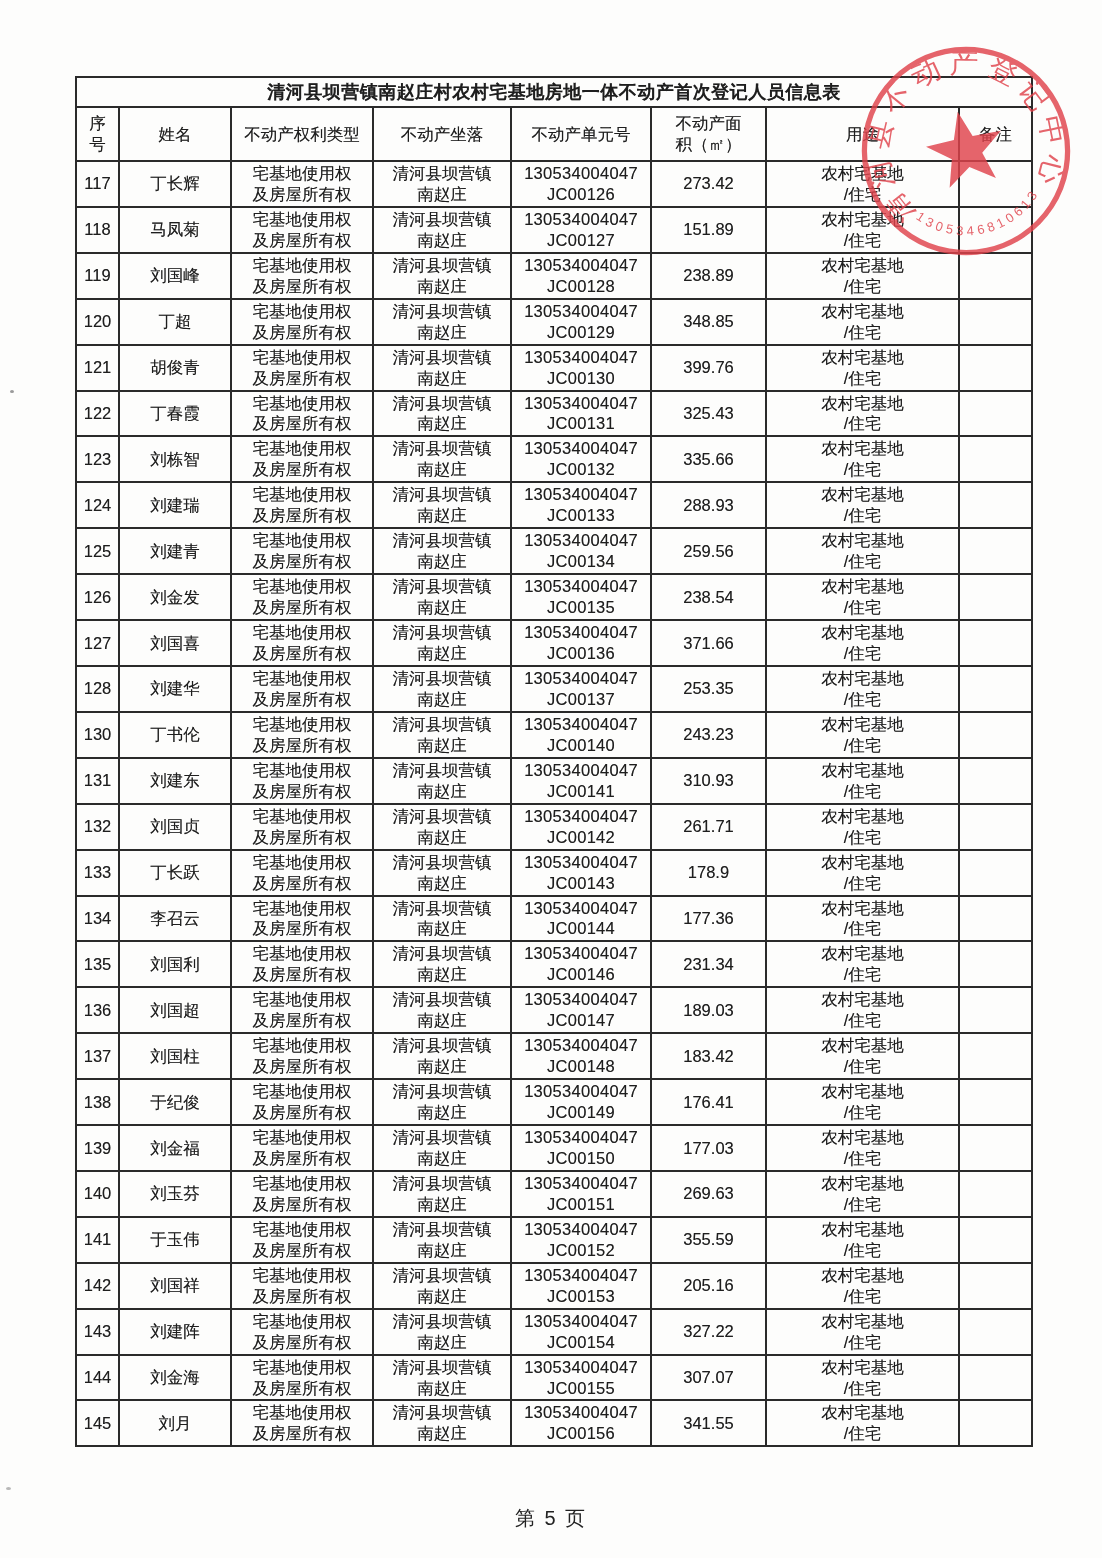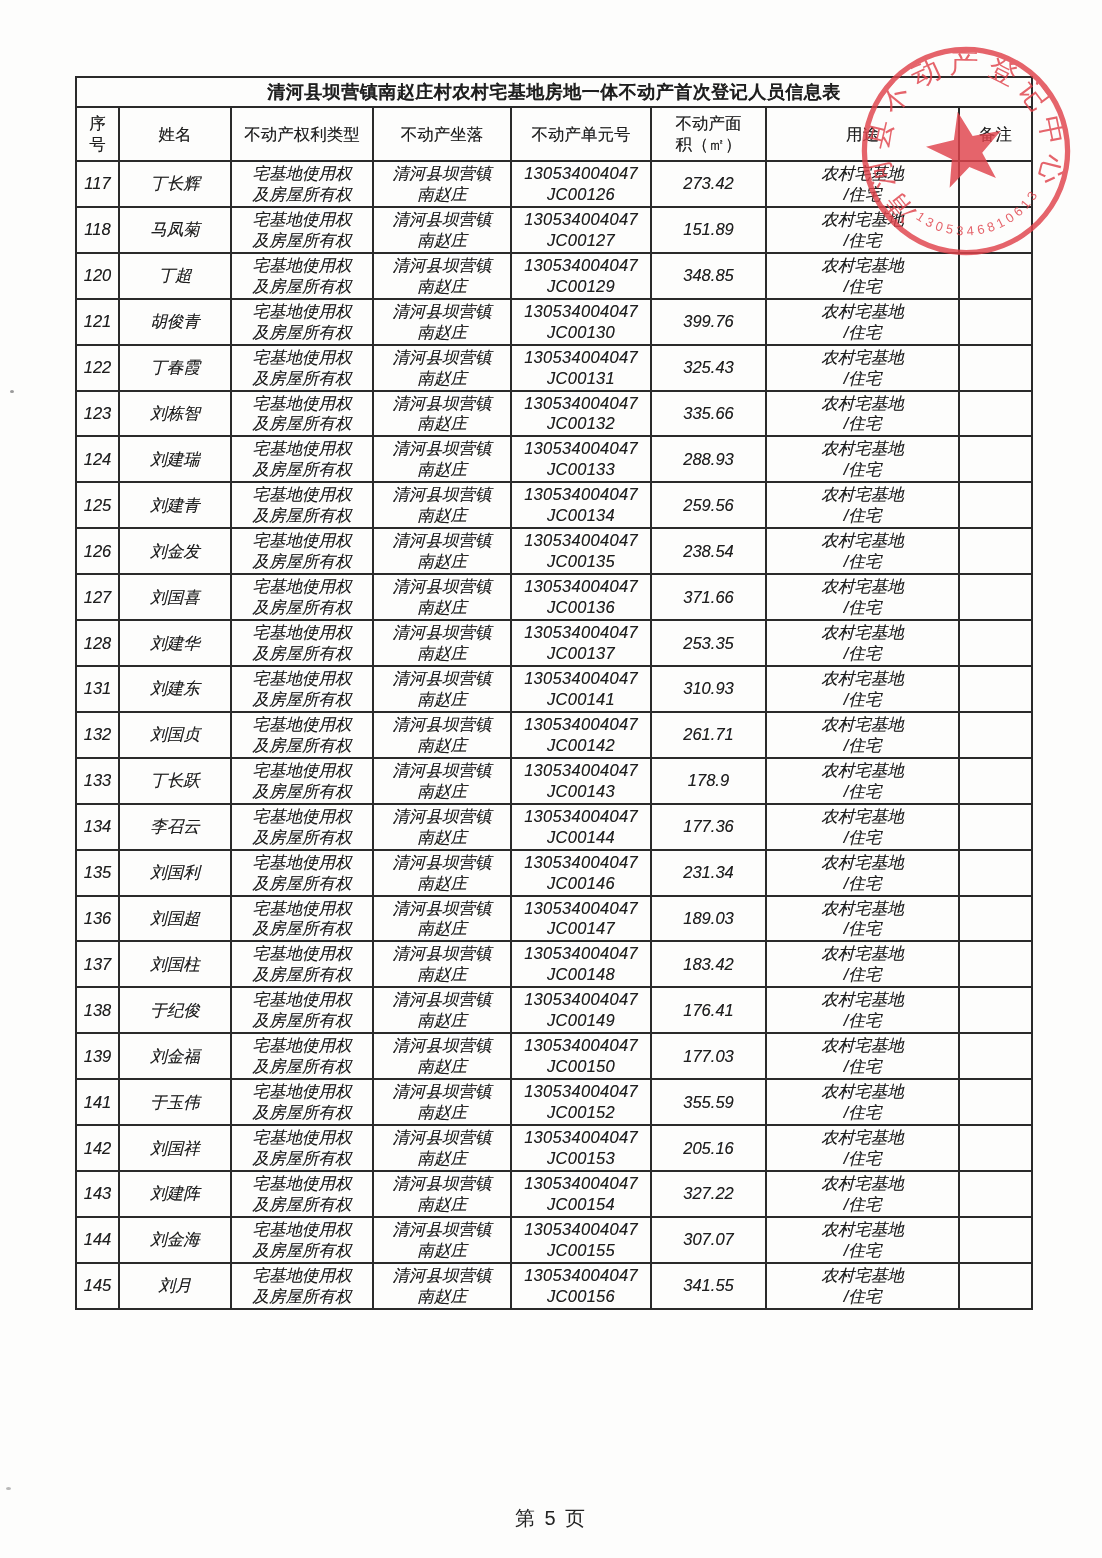--- a/index.html
+++ b/index.html
@@ -22,21 +22,21 @@
     padding:1px 2px;
     font-size:16.5px; line-height:1.27;
     font-weight:normal;
     text-shadow:0 0 .4px rgba(20,20,20,.5);
   }
   .title-cell {
     height:26px; font-size:18px !important; font-weight:bold !important;
     letter-spacing:.5px;
   }
   tr.hdr th { height:50px; white-space:pre-line; }
-  tbody tr { height:33px;font-style:italic; }
+  tbody tr { height:33px; }
   .pre { white-space:pre-line; }
   td.unit { font-size:17.5px; letter-spacing:.3px; }
   td.area { font-size:17px;margin-left:19px; }
 
   
   .seal {
     position:absolute; left:851px; top:36px; width:230px; height:230px;
     opacity:.82; transform:rotate(-12deg); pointer-events:none; z-index:5;
   }
 
@@ -106,20 +106,34 @@
       <td class="pre">清河县坝营镇
 南赵庄</td>
       <td class="pre unit">130534004047
 JC00127</td>
       <td class="area">151.89</td>
       <td class="pre">农村宅基地
 /住宅</td>
       <td></td>
     </tr>
         <tr>
+      <td>119</td>
+      <td>刘国峰</td>
+      <td class="pre">宅基地使用权
+及房屋所有权</td>
+      <td class="pre">清河县坝营镇
+南赵庄</td>
+      <td class="pre unit">130534004047
+JC00128</td>
+      <td class="area">238.89</td>
+      <td class="pre">农村宅基地
+/住宅</td>
+      <td></td>
+    </tr>
+        <tr>
       <td>120</td>
       <td>丁超</td>
       <td class="pre">宅基地使用权
 及房屋所有权</td>
       <td class="pre">清河县坝营镇
 南赵庄</td>
       <td class="pre unit">130534004047
 JC00129</td>
       <td class="area">348.85</td>
       <td class="pre">农村宅基地
@@ -232,20 +246,34 @@
       <td class="pre">清河县坝营镇
 南赵庄</td>
       <td class="pre unit">130534004047
 JC00137</td>
       <td class="area">253.35</td>
       <td class="pre">农村宅基地
 /住宅</td>
       <td></td>
     </tr>
         <tr>
+      <td>130</td>
+      <td>丁书伦</td>
+      <td class="pre">宅基地使用权
+及房屋所有权</td>
+      <td class="pre">清河县坝营镇
+南赵庄</td>
+      <td class="pre unit">130534004047
+JC00140</td>
+      <td class="area">243.23</td>
+      <td class="pre">农村宅基地
+/住宅</td>
+      <td></td>
+    </tr>
+        <tr>
       <td>131</td>
       <td>刘建东</td>
       <td class="pre">宅基地使用权
 及房屋所有权</td>
       <td class="pre">清河县坝营镇
 南赵庄</td>
       <td class="pre unit">130534004047
 JC00141</td>
       <td class="area">310.93</td>
       <td class="pre">农村宅基地
@@ -353,20 +381,34 @@
         <tr>
       <td>139</td>
       <td>刘金福</td>
       <td class="pre">宅基地使用权
 及房屋所有权</td>
       <td class="pre">清河县坝营镇
 南赵庄</td>
       <td class="pre unit">130534004047
 JC00150</td>
       <td class="area">177.03</td>
+      <td class="pre">农村宅基地
+/住宅</td>
+      <td></td>
+    </tr>
+        <tr>
+      <td>140</td>
+      <td>刘玉芬</td>
+      <td class="pre">宅基地使用权
+及房屋所有权</td>
+      <td class="pre">清河县坝营镇
+南赵庄</td>
+      <td class="pre unit">130534004047
+JC00151</td>
+      <td class="area">269.63</td>
       <td class="pre">农村宅基地
 /住宅</td>
       <td></td>
     </tr>
         <tr>
       <td>141</td>
       <td>于玉伟</td>
       <td class="pre">宅基地使用权
 及房屋所有权</td>
       <td class="pre">清河县坝营镇

